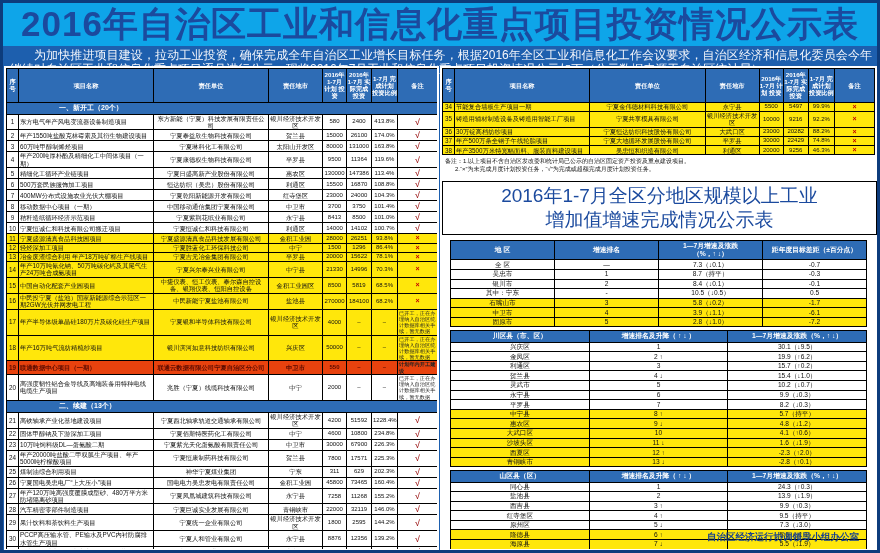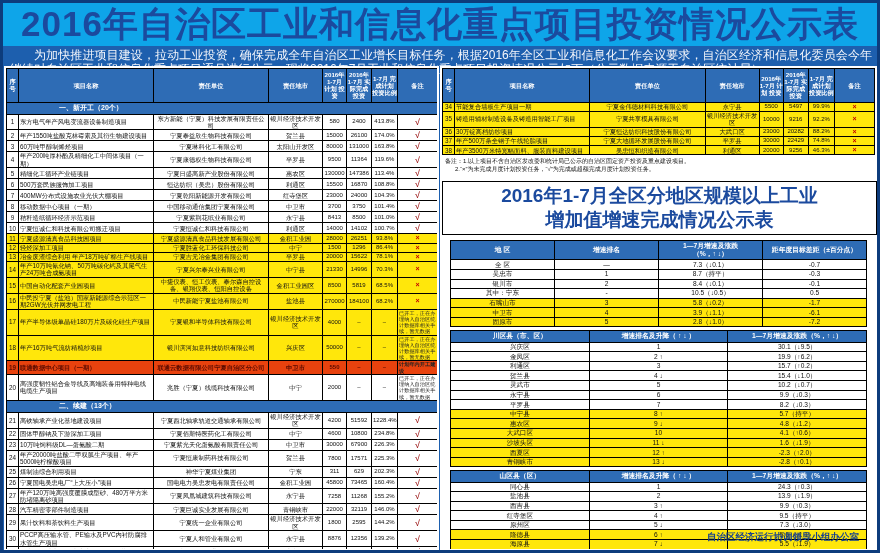--- a/index.html
+++ b/index.html
@@ -13,21 +13,21 @@
   .band h1{margin:0;font-size:35px;font-weight:900;color:#1b4a9e;letter-spacing:1px;white-space:nowrap}
   .intro{position:absolute;left:10px;top:48px;width:862px;color:#f4f6fb;font-size:12px;
          line-height:1.2;text-indent:2em;text-align:justify}
 
   
   .panel{position:absolute;background:#fff;box-shadow:0 0 0 2px #fff;overflow:hidden}
   #leftPanel{left:6px;top:68px;width:431px;height:481px}
   #rightTop{left:442px;top:68px;width:433px;height:109px}
   #rtitle{left:442px;top:181px;width:433px;height:52px;border:1px solid #000;
           display:flex;align-items:center;justify-content:center;text-align:center}
-  #rtitle .t{font-size:19px;font-weight:700;color:#1b4a9e;line-height:1.25;white-space:pre-line}
+  #rtitle .t{font-size:19px;font-weight:400;color:#1b4a9e;line-height:1.25;white-space:pre-line}
   #regionPanel{left:442px;top:237px;width:433px;height:312px}
 
   
   table{border-collapse:collapse;table-layout:fixed}
   .proj{width:100%}
   .proj th,.proj td{border:1px solid #000;padding:0 1px;vertical-align:middle}
   .proj th{background:#2e6cb5;color:#fff;font-size:6.2px;font-weight:bold;line-height:1.15;
            text-align:center;padding:2px 0;height:26px}
   .proj td{font-size:6.3px;line-height:1.18;text-align:center;color:#111}
   .proj .c-name{text-align:left}

